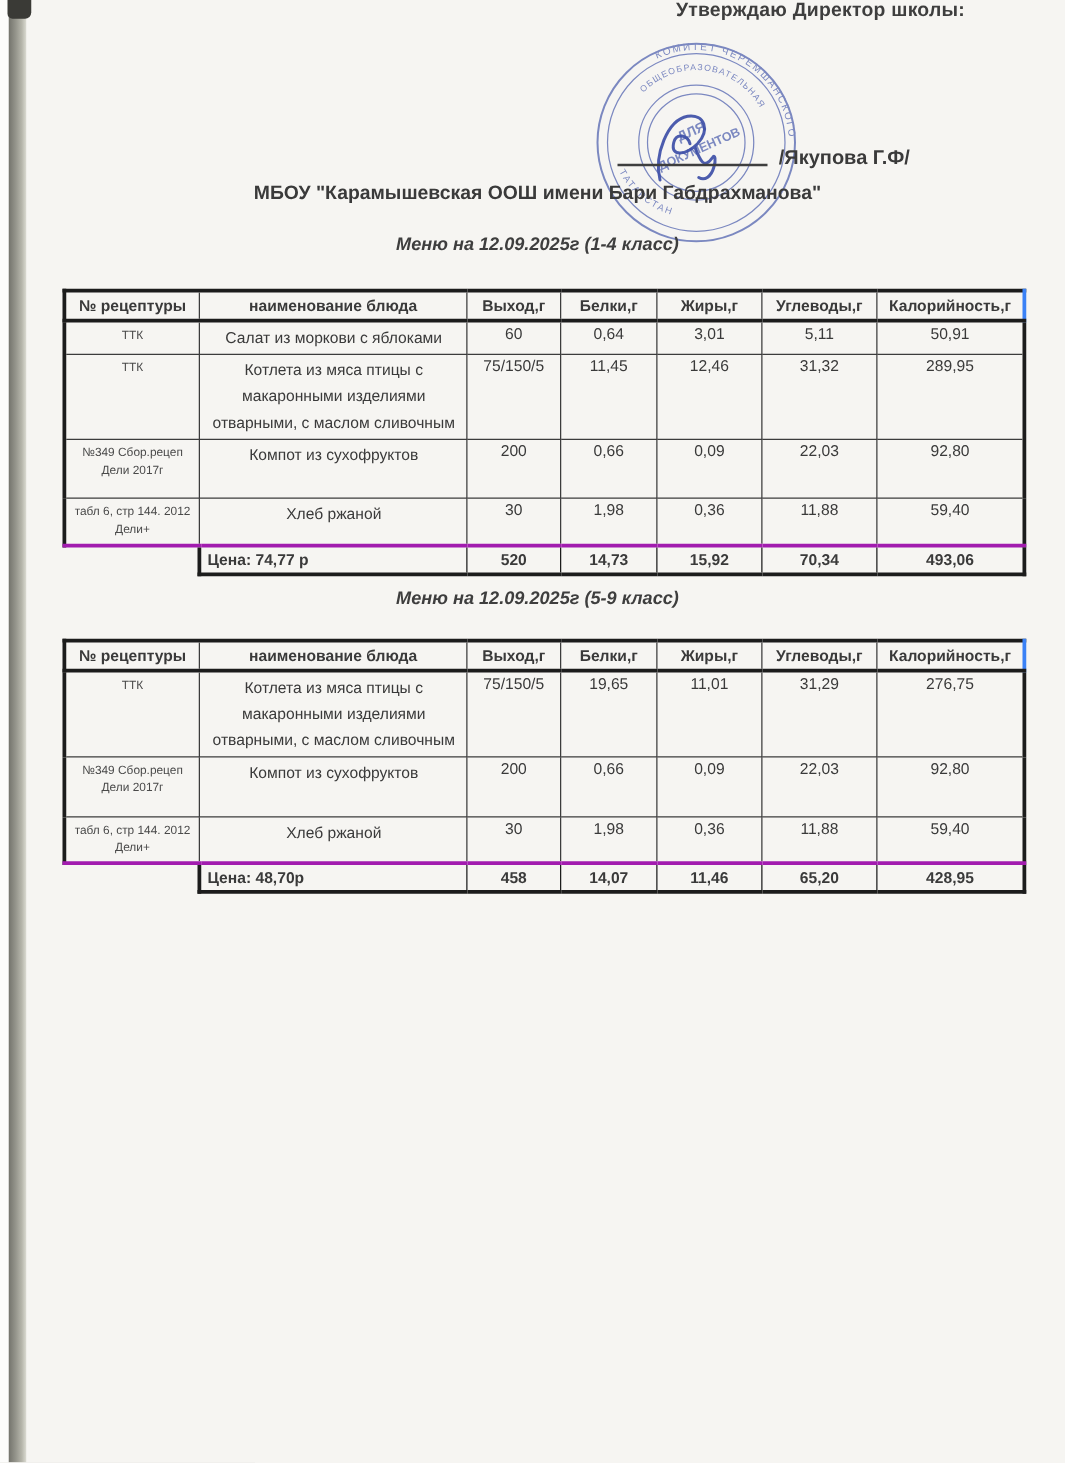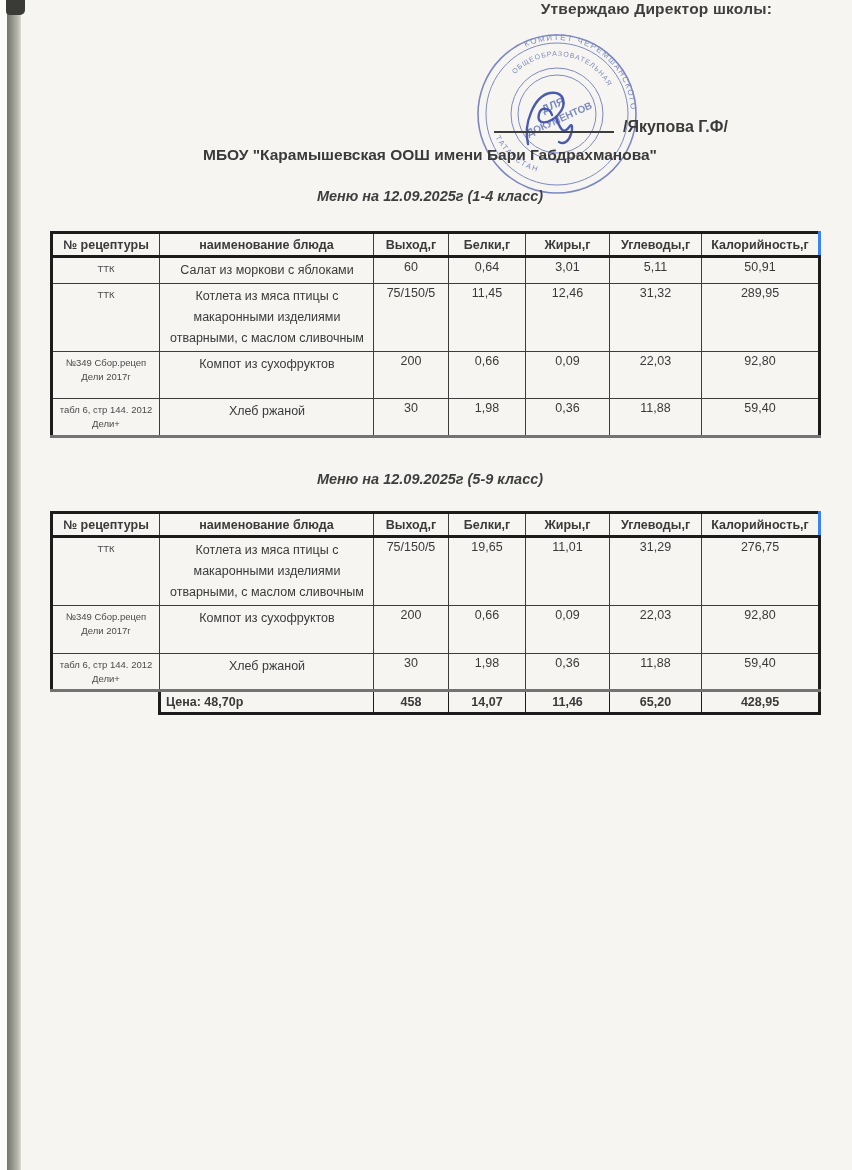--- a/index.html
+++ b/index.html
@@ -37,21 +37,21 @@
 
   .menu-table th{border:1px solid #3c3c3c;border-top:3px solid #1c1c1c;border-bottom:3px solid #1c1c1c;
     font-weight:bold;font-size:12.5px;height:19px;padding:1px 2px;vertical-align:middle;background:transparent;}
   .menu-table th:first-child{border-left:3px solid #1c1c1c;}
   .menu-table th:last-child{border-right:3px solid #3b82f6;}
 
   .menu-table td{border:1px solid #3c3c3c;vertical-align:top;padding:2px 4px;text-align:center;font-size:12.5px;}
   .menu-table td.recipe{border-left:3px solid #1c1c1c;font-size:9.5px;color:#4a4a4a;padding-top:4px;line-height:1.5;margin-top:40px;}
   .menu-table td.dish{text-align:center;line-height:1.68;padding-left:5px;}
   .menu-table td:last-child{border-right:3px solid #1c1c1c;text-align:center;}
-  .menu-table tr.last-data td{border-bottom:3px solid #737373;}
+  .menu-table tr.last-data td{border-bottom:3px solid #a21caf;}
 
   .menu-table tr.total td{border:none;font-weight:bold;height:16px;vertical-align:middle;}
   .menu-table tr.total td.spacer{border:none;background:transparent;}
   .menu-table tr.total td.label{text-align:left;border:1px solid #1c1c1c;border-left:3px solid #1c1c1c;
     border-top:3px solid #1c1c1c;border-bottom:3px solid #1c1c1c;padding-left:5px;}
   .menu-table tr.total td.num{border:1px solid #1c1c1c;border-top:3px solid #1c1c1c;border-bottom:3px solid #1c1c1c;}
   .menu-table tr.total td:last-child{border-right:3px solid #1c1c1c;}
 </style>
 </head>
 <body>
@@ -160,20 +160,29 @@
           </tr>
           <tr class="last-data" style="height: 38px;">
             <td class="recipe">табл 6, стр 144. 2012 Дели+</td>
             <td class="dish">Хлеб ржаной</td>
             <td class="num">30</td>
             <td class="num">1,98</td>
             <td class="num">0,36</td>
             <td class="num">11,88</td>
             <td class="num">59,40</td>
           </tr>
+          <tr class="total">
+            <td class="spacer"></td>
+            <td class="label">Цена: 74,77 р</td>
+            <td class="num">520</td>
+            <td class="num">14,73</td>
+            <td class="num">15,92</td>
+            <td class="num">70,34</td>
+            <td class="num">493,06</td>
+          </tr>
         </tbody>
     </table>
   </section>
 
   <section id="menu-1">
     <div class="menu-title">Меню на 12.09.2025г  (5-9 класс)</div>
     <table class="menu-table">
       <colgroup>
         <col style="width:108px">
           <col style="width:214px">

